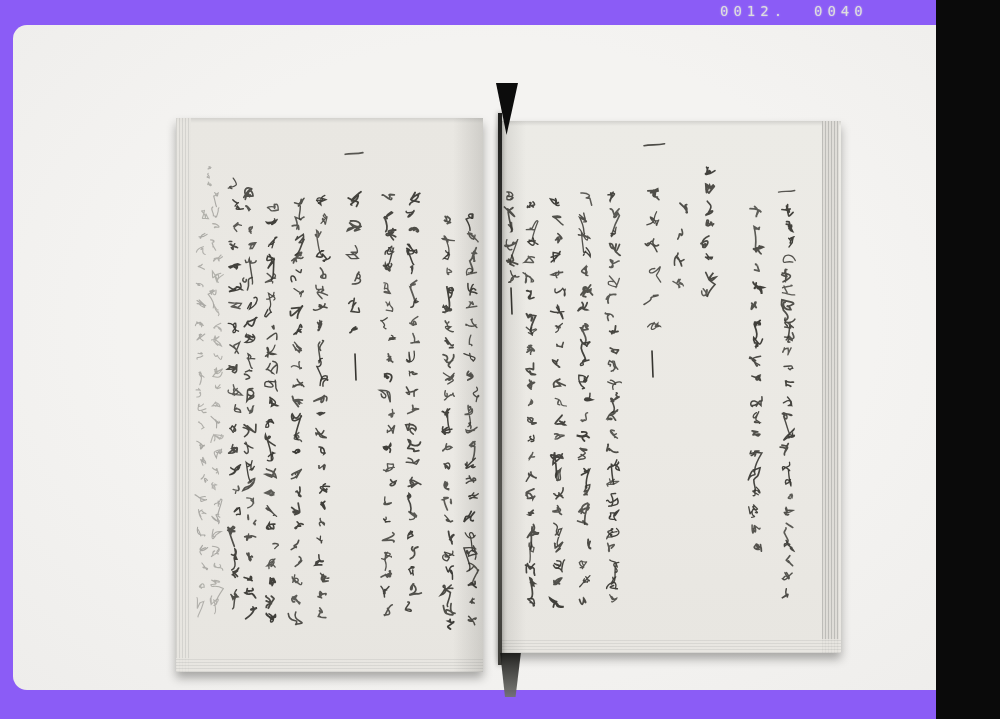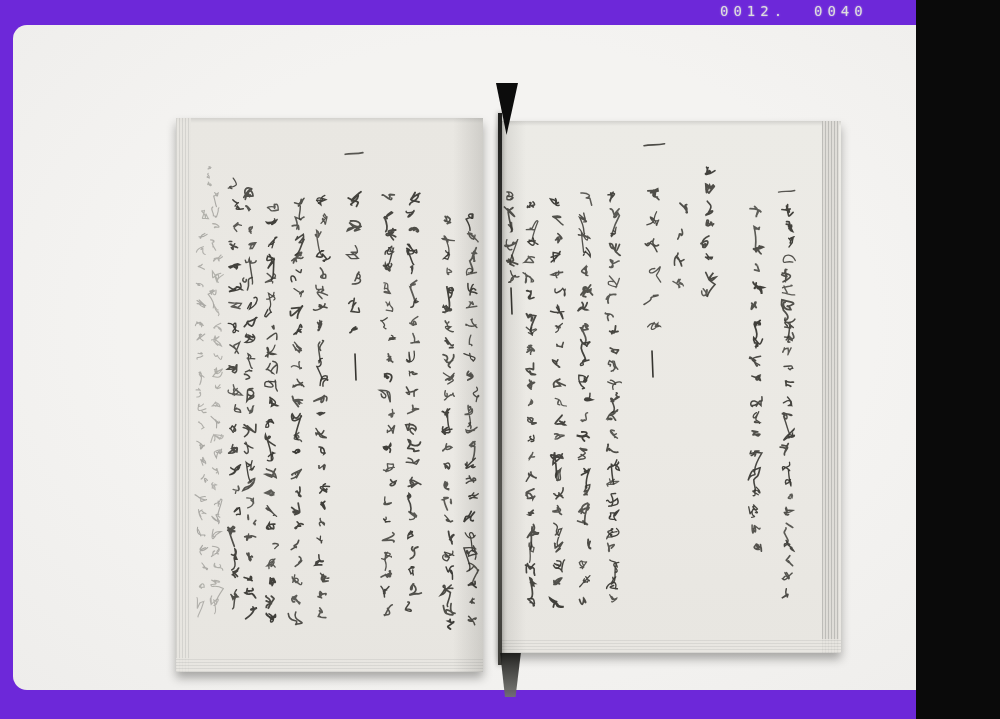--- a/index.html
+++ b/index.html
@@ -1,17 +1,17 @@
 <!DOCTYPE html>
 <html><head>
 <meta charset="utf-8">
 <style>
   html,body{margin:0;padding:0;background:#0a0a0a;}
-  .stage{position:relative;width:916px;height:719px;background:#6d28d9;overflow:hidden;
-         font-family:"DejaVu Sans",sans-serif;}
+  .stage{position:relative;width:916px;height:719px;background:#8b5cf6;overflow:hidden;
+         font-family:"DejaVu Sans",sans-serif;padding-left:20px;}
   .counter{position:absolute;left:720px;top:3px;color:#dedede;
            font-family:"DejaVu Sans Mono",monospace;font-size:14px;letter-spacing:5px;
            white-space:pre;text-shadow:0 0 2px rgba(245,245,245,.55);}
   .photo{position:absolute;left:13px;top:25px;width:970px;height:665px;border-radius:14px;
          background:radial-gradient(ellipse at 50% 45%, #f4f3f1 55%, #eeedeb 100%);}
   .page{position:absolute;border-radius:3px;box-shadow:0 6px 10px rgba(32,32,30,.35);}
   .page-left{left:163px;top:93px;width:307px;height:554px;
          background:linear-gradient(180deg,#e9e7e2 0%,#ebe9e4 60%,#e7e5e0 100%);}
   .page-right{left:487px;top:96px;width:341px;height:532px;
          background:linear-gradient(180deg,#ecebe6 0%,#ebe9e4 60%,#e8e6e1 100%);}

